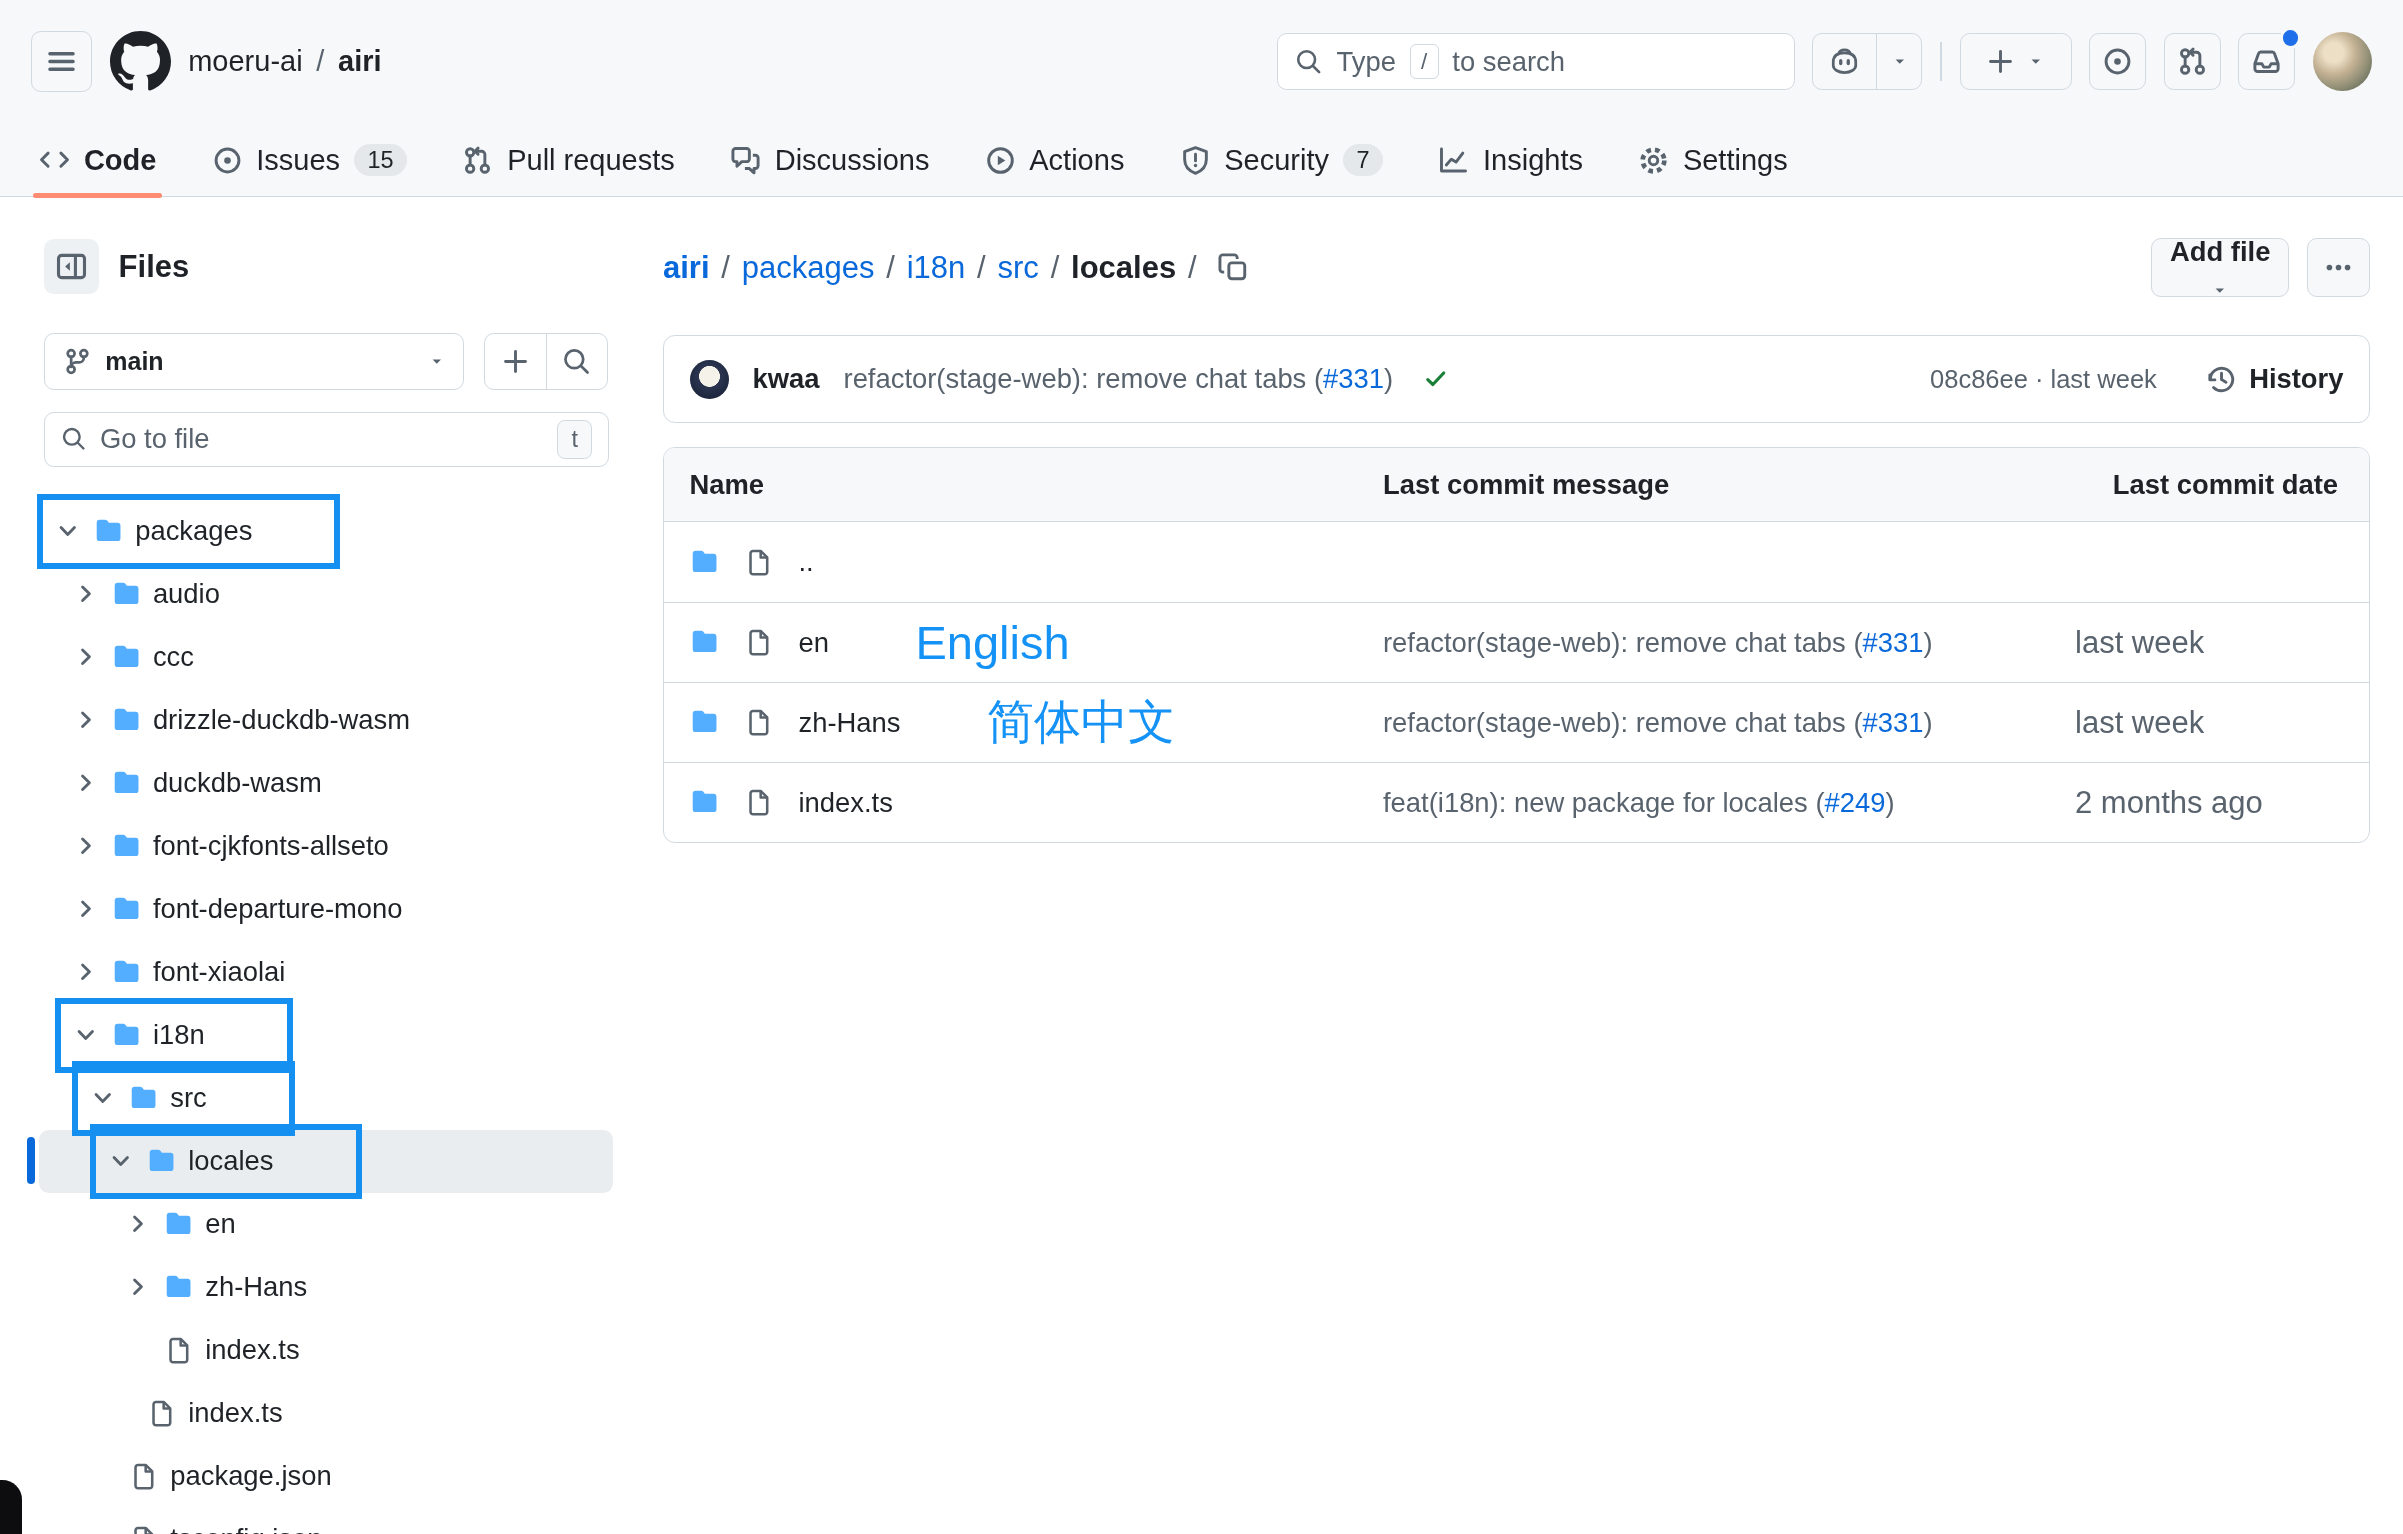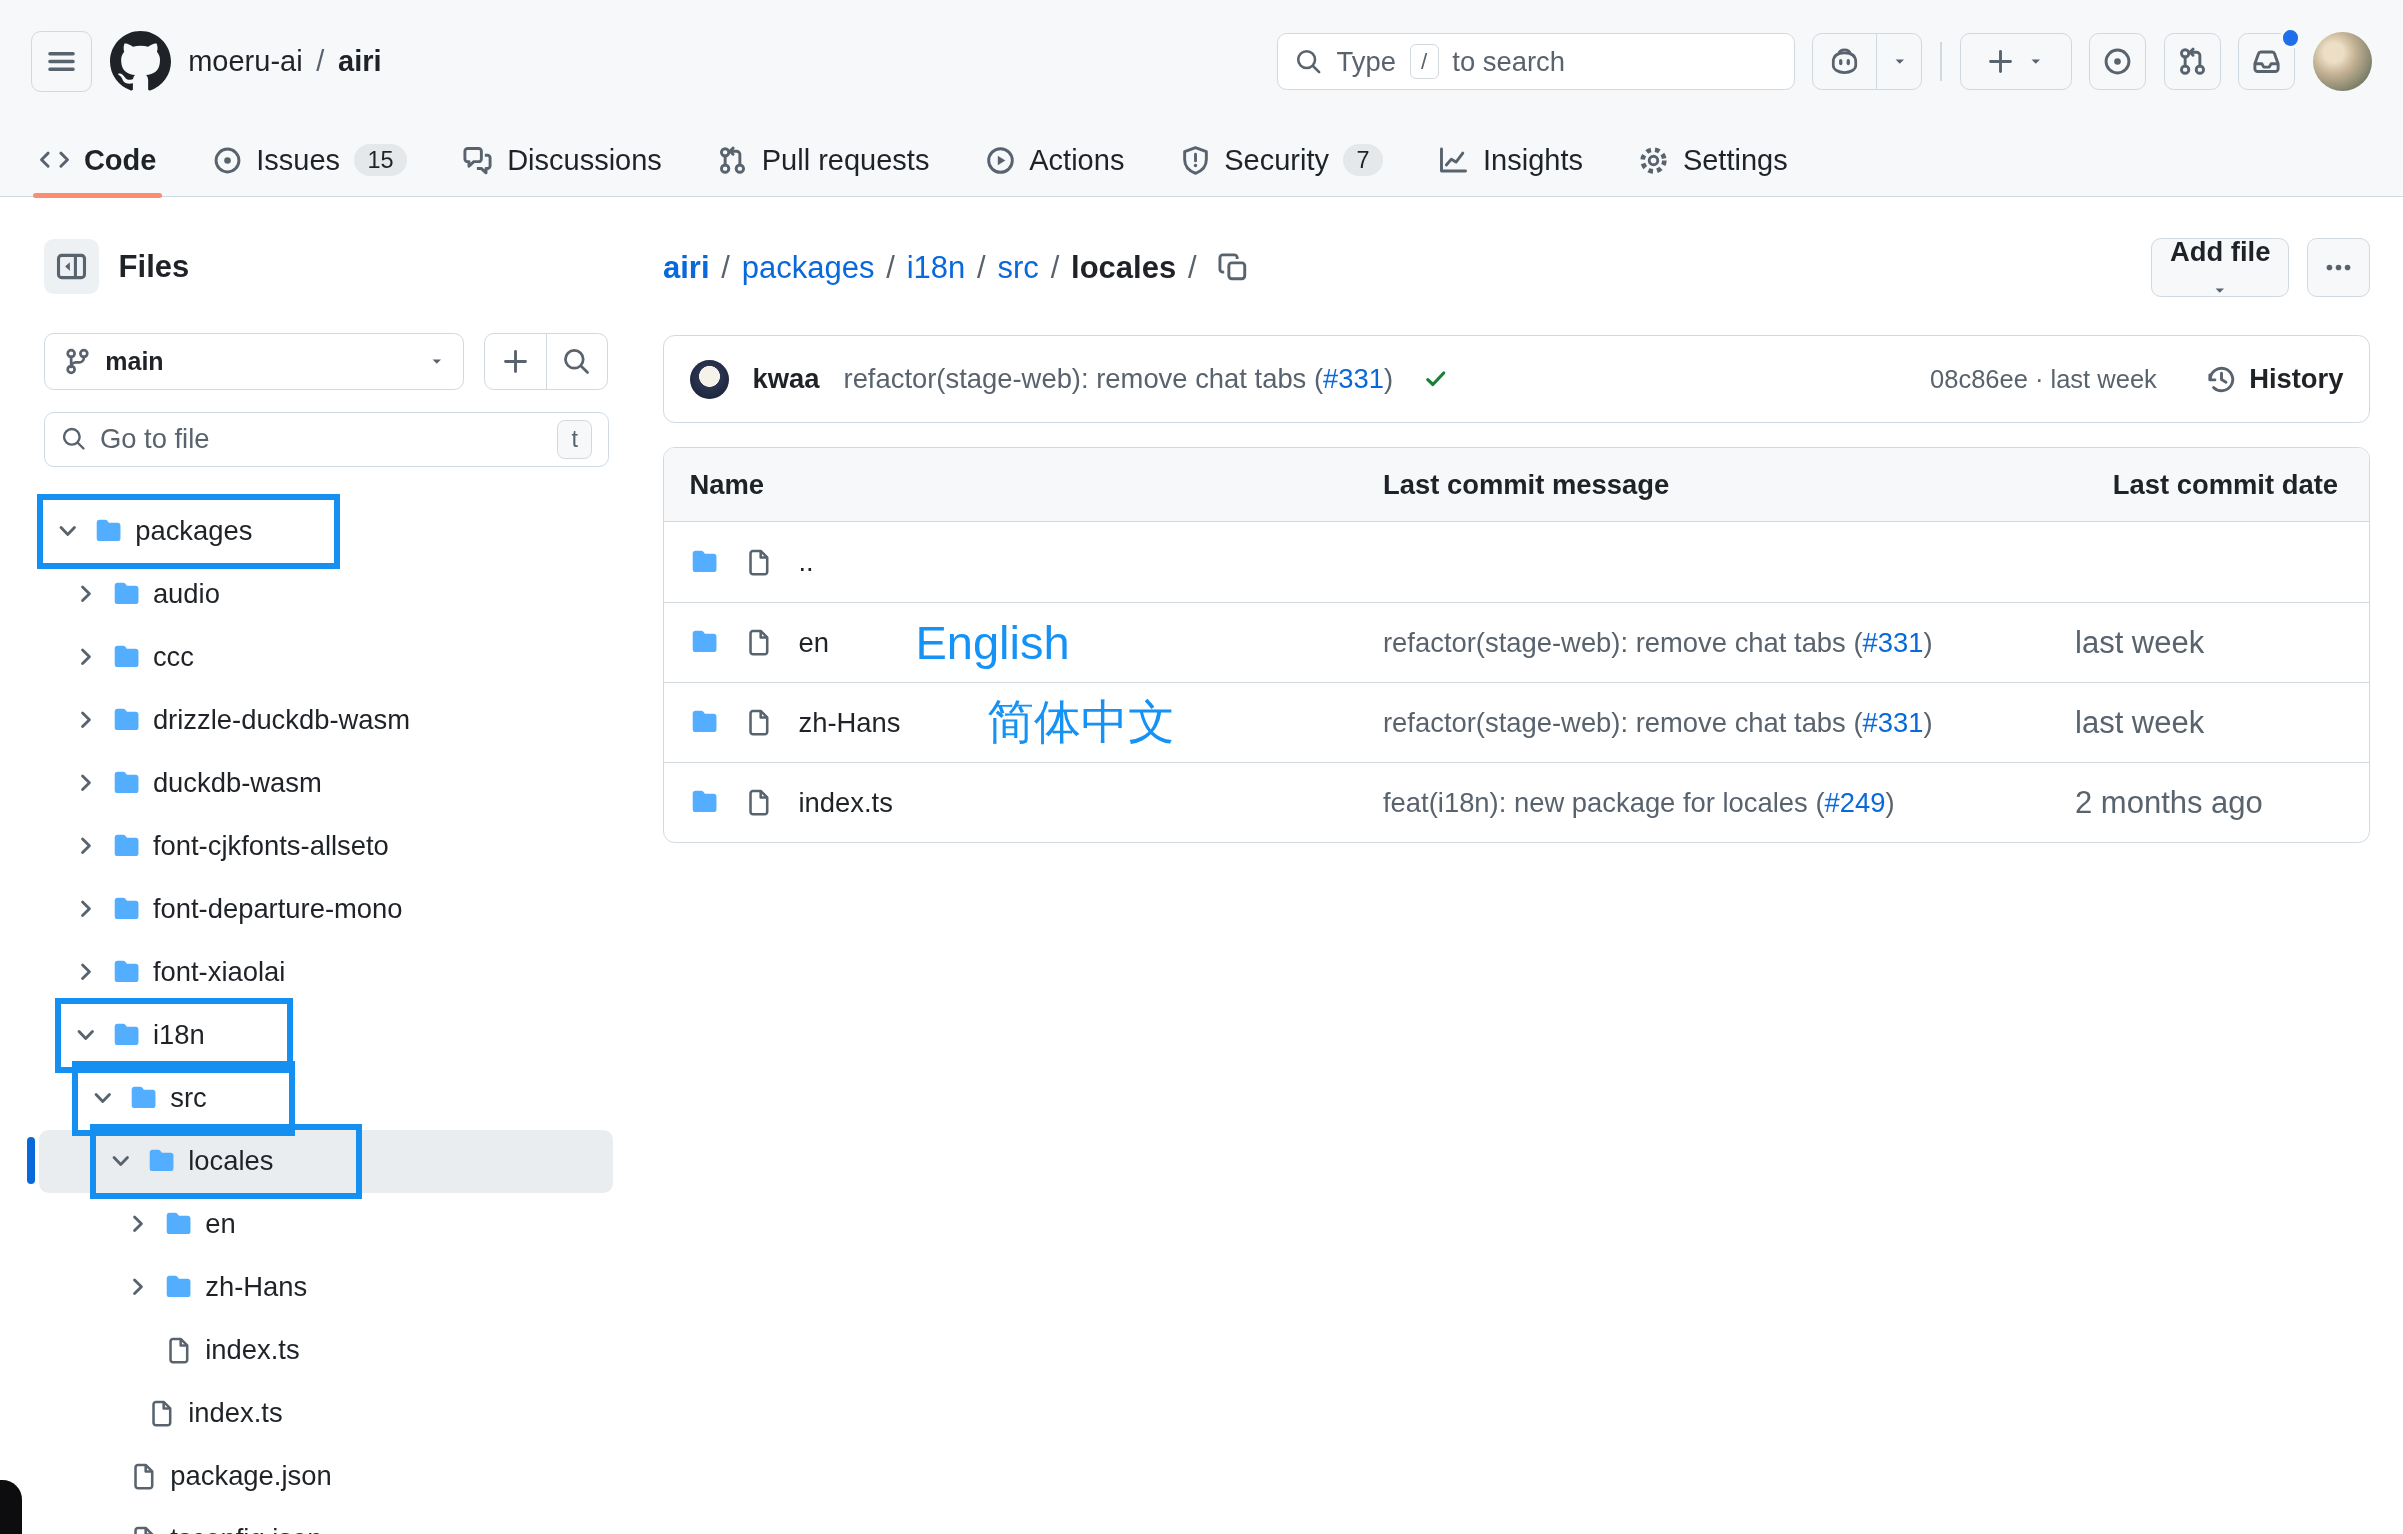--- a/index.html
+++ b/index.html
@@ -260,39 +260,39 @@
           <svg width="31" height="31" viewBox="0 0 16 16" fill="none" stroke="currentColor" stroke-width="1.5">
             <circle cx="8" cy="8" r="5.9"></circle>
             <circle cx="8" cy="8" r="1.7" fill="currentColor" stroke="none"></circle>
           </svg>
         </span>
       <span class="tab-label">Issues</span>
       <span class="counter">15</span>
     </div>
     <div class="nav-tab">
       <span class="tab-ic">
-          <svg width="31" height="31" viewBox="0 0 16 16" fill="none" stroke="currentColor" stroke-width="1.5" stroke-linejoin="round">
-            <path d="M1.5 3.2a1.4 1.4 0 0 1 1.4-1.4h5.7a1.4 1.4 0 0 1 1.4 1.4v4a1.4 1.4 0 0 1-1.4 1.4H6.1L3.6 11v-2.4h-.7a1.4 1.4 0 0 1-1.4-1.4Z"></path>
-            <path d="M11.8 5.3h1.3a1.4 1.4 0 0 1 1.4 1.4v4a1.4 1.4 0 0 1-1.4 1.4h-.7v2.3l-2.5-2.3H7.7"></path>
-          </svg>
-        </span>
-      <span class="tab-label">Discussions</span>
-    </div>
-    <div class="nav-tab">
-      <span class="tab-ic">
           <svg width="31" height="31" viewBox="0 0 16 16" fill="none" stroke="currentColor" stroke-width="1.5">
             <circle cx="4.2" cy="3.8" r="1.9"></circle>
             <circle cx="4.2" cy="12.2" r="1.9"></circle>
             <circle cx="11.8" cy="12.2" r="1.9"></circle>
             <path d="M4.2 5.7v4.6" stroke-linecap="round"></path>
             <path d="M8.3 1.6 6.7 3.2l1.6 1.6" stroke-linecap="round" stroke-linejoin="round"></path>
             <path d="M6.9 3.2h3.2a1.7 1.7 0 0 1 1.7 1.7v5.4" stroke-linecap="round"></path>
           </svg>
         </span>
       <span class="tab-label">Pull requests</span>
+    </div>
+    <div class="nav-tab">
+      <span class="tab-ic">
+          <svg width="31" height="31" viewBox="0 0 16 16" fill="none" stroke="currentColor" stroke-width="1.5" stroke-linejoin="round">
+            <path d="M1.5 3.2a1.4 1.4 0 0 1 1.4-1.4h5.7a1.4 1.4 0 0 1 1.4 1.4v4a1.4 1.4 0 0 1-1.4 1.4H6.1L3.6 11v-2.4h-.7a1.4 1.4 0 0 1-1.4-1.4Z"></path>
+            <path d="M11.8 5.3h1.3a1.4 1.4 0 0 1 1.4 1.4v4a1.4 1.4 0 0 1-1.4 1.4h-.7v2.3l-2.5-2.3H7.7"></path>
+          </svg>
+        </span>
+      <span class="tab-label">Discussions</span>
     </div>
     <div class="nav-tab">
       <span class="tab-ic">
           <svg width="31" height="31" viewBox="0 0 16 16" fill="none" stroke="currentColor" stroke-width="1.5">
             <circle cx="8" cy="8" r="6.1"></circle>
             <path d="M6.6 5.6v4.8L10.5 8Z" fill="currentColor" stroke="none"></path>
           </svg>
         </span>
       <span class="tab-label">Actions</span>
     </div>

